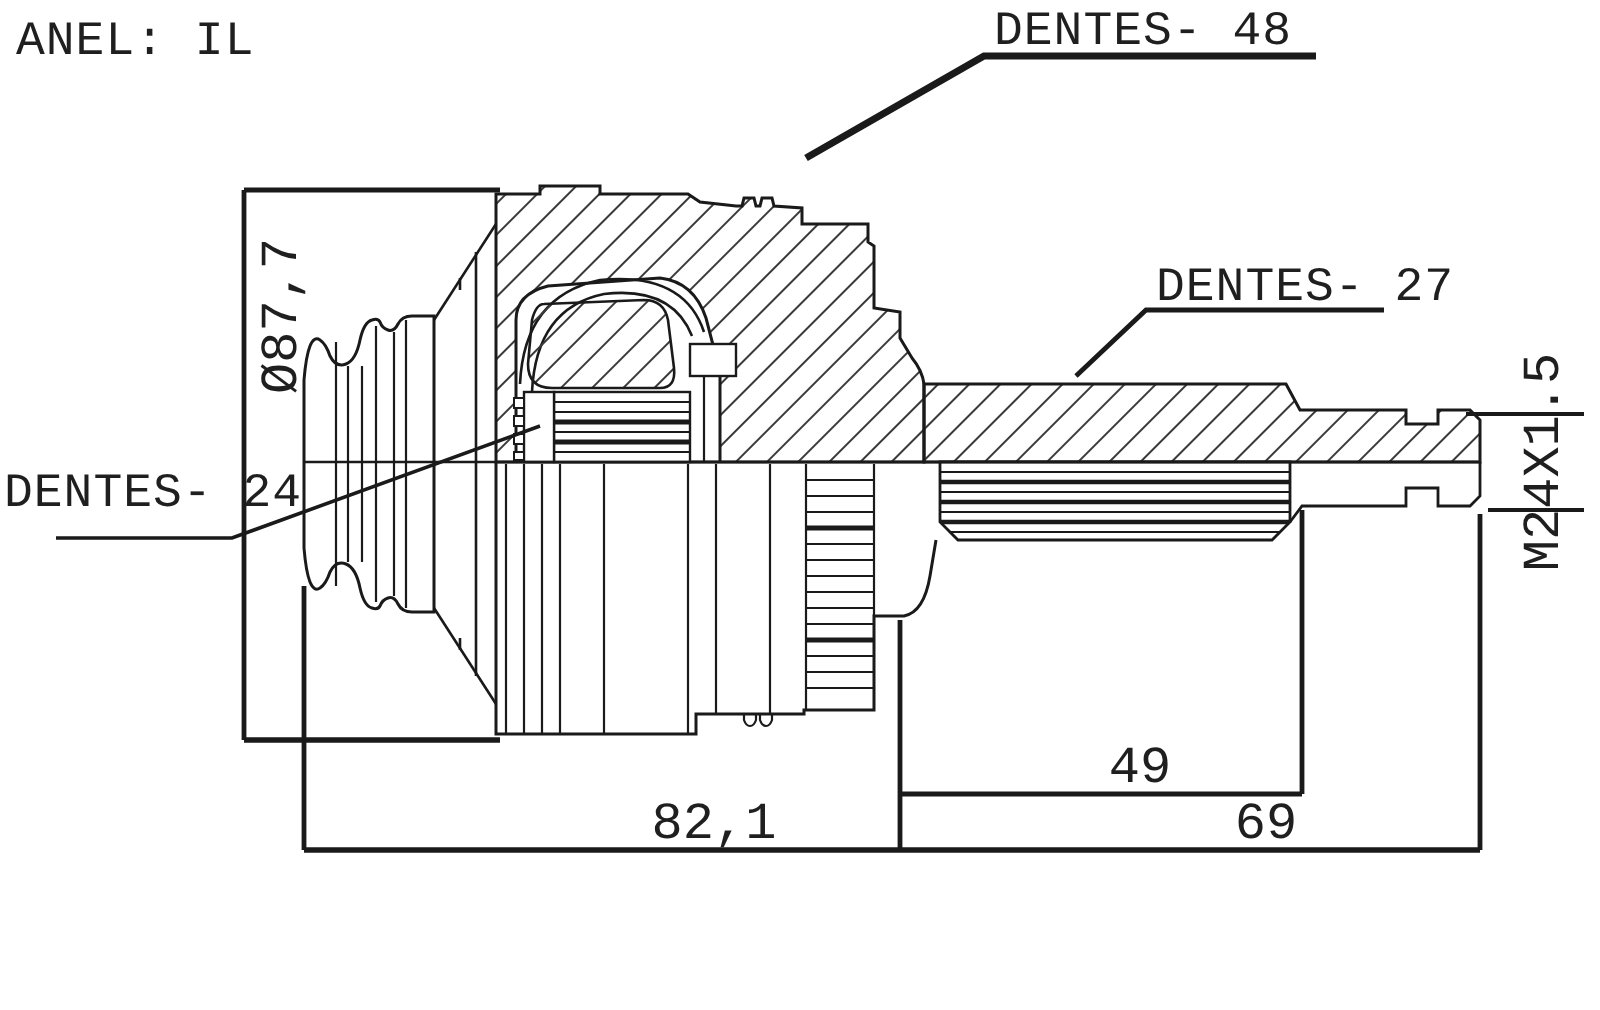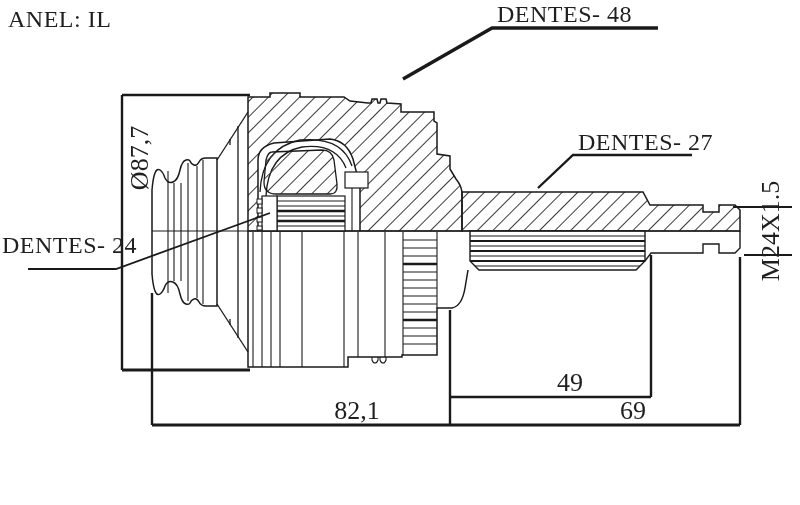--- a/index.html
+++ b/index.html
@@ -1,17 +1,17 @@
 <!DOCTYPE html>
 <html><head>
 <meta charset="utf-8">
 <style>
   html,body{margin:0;padding:0;background:#ffffff;}
   .stage{position:relative;width:800px;height:505px;background:#fef9c3;overflow:hidden;
-         font-family:Liberation Serif, serif;}
+         font-family:Liberation Mono, monospace;}
   svg{display:block;}
   text{fill:#1f1f1f;}
   .lbl{font-size:24px;letter-spacing:0.5px;}
   .num{font-size:26px;}
 </style>
 </head>
 <body>
 
 <div class="stage">
 <svg width="800" height="505" viewBox="0 0 800 505">

